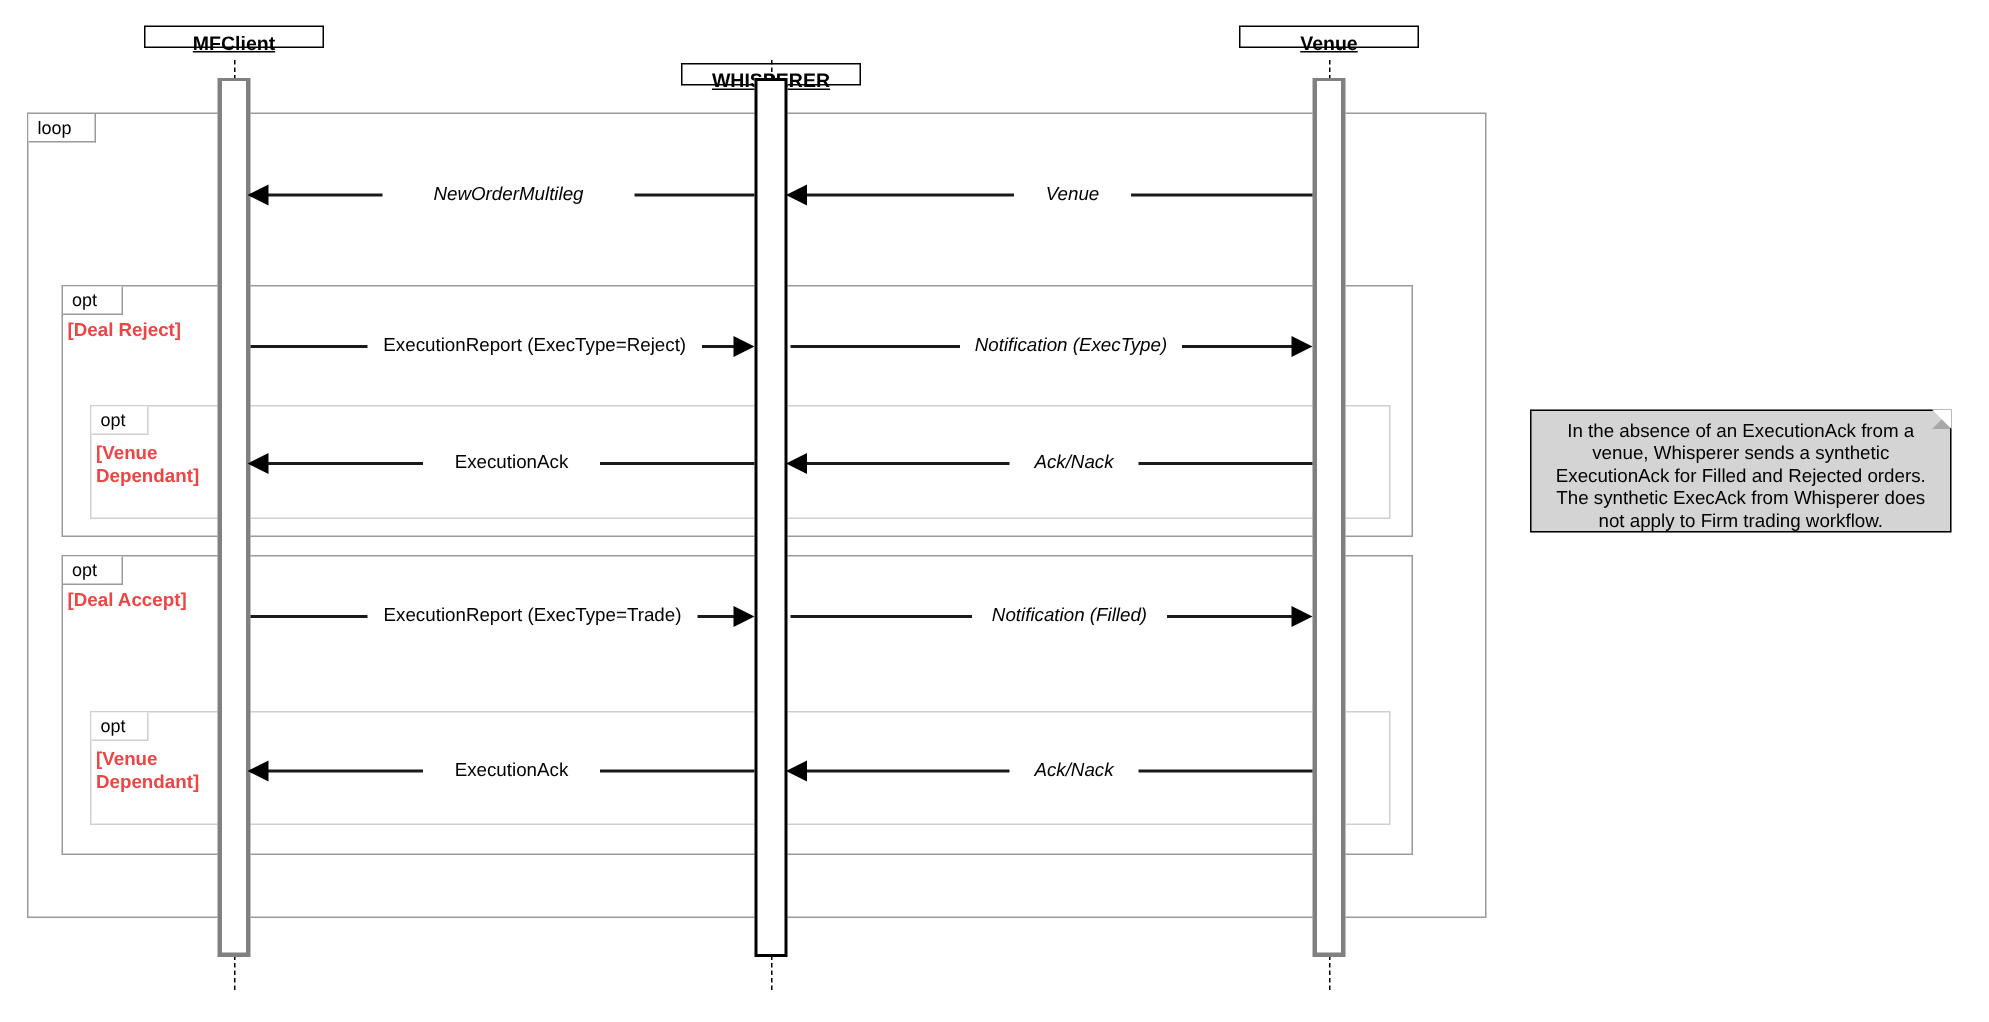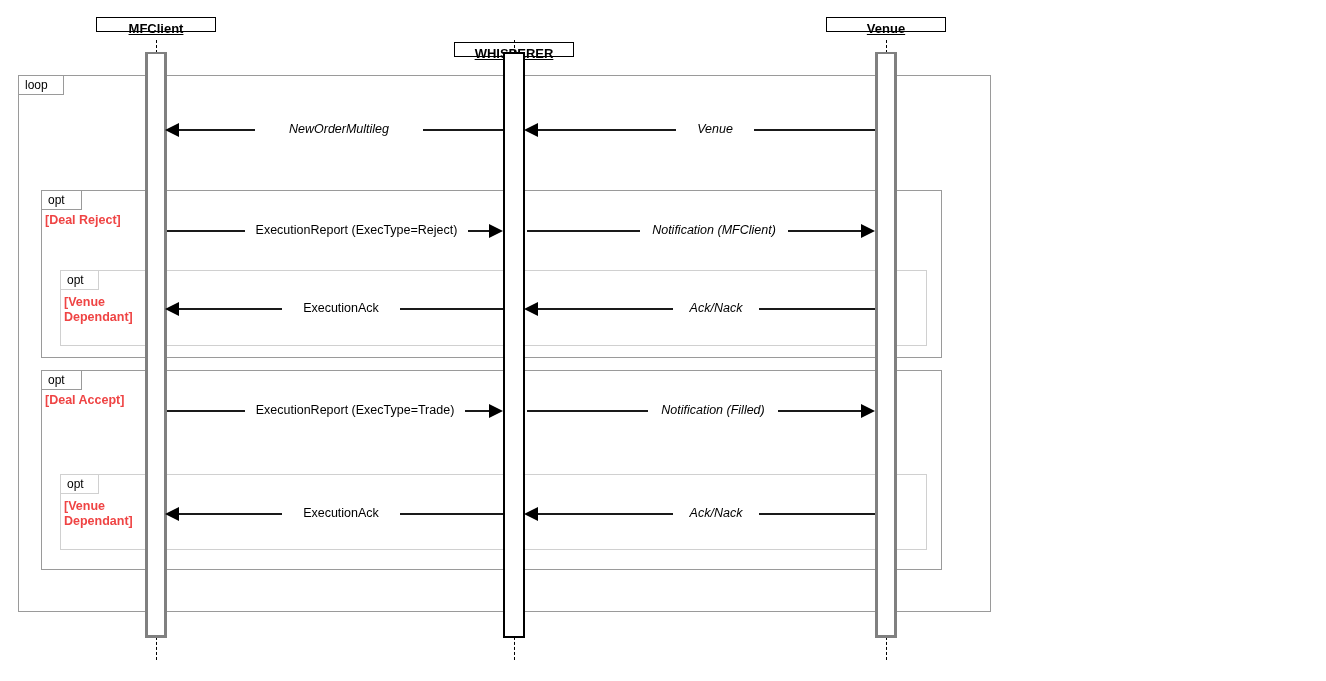--- a/index.html
+++ b/index.html
@@ -212,21 +212,21 @@
   <div class="msg" style="left:527px; top:129px; width:348px;"></div>
   <div class="arrowhead left" style="left:524px; top:123px;"></div>
   <div class="msg-label ital" style="left:676px; top:122px; width:70px;">Venue</div>
 
   <div class="msg" style="left:167px; top:230px; width:324px;"></div>
   <div class="arrowhead right" style="left:489px; top:224px;"></div>
   <div class="msg-label" style="left:245px; top:223px; width:215px;">ExecutionReport (ExecType=Reject)</div>
 
   <div class="msg" style="left:527px; top:230px; width:336px;"></div>
   <div class="arrowhead right" style="left:861px; top:224px;"></div>
-  <div class="msg-label ital" style="left:640px; top:223px; width:140px;">Notification (MFClient)</div>
+  <div class="msg-label ital" style="left:640px; top:223px; width:140px;">Notification (ExecType)</div>
 
   <div class="msg" style="left:167px; top:308px; width:336px;"></div>
   <div class="arrowhead left" style="left:165px; top:302px;"></div>
   <div class="msg-label" style="left:282px; top:301px; width:110px;">ExecutionAck</div>
 
   <div class="msg" style="left:527px; top:308px; width:348px;"></div>
   <div class="arrowhead left" style="left:524px; top:302px;"></div>
   <div class="msg-label ital" style="left:673px; top:301px; width:78px;">Ack/Nack</div>
 
   <div class="msg" style="left:167px; top:410px; width:324px;"></div>
@@ -238,14 +238,19 @@
   <div class="msg-label ital" style="left:648px; top:403px; width:122px;">Notification (Filled)</div>
 
   <div class="msg" style="left:167px; top:513px; width:336px;"></div>
   <div class="arrowhead left" style="left:165px; top:507px;"></div>
   <div class="msg-label" style="left:282px; top:506px; width:110px;">ExecutionAck</div>
 
   <div class="msg" style="left:527px; top:513px; width:348px;"></div>
   <div class="arrowhead left" style="left:524px; top:507px;"></div>
   <div class="msg-label ital" style="left:673px; top:506px; width:78px;">Ack/Nack</div>
 
+  <div class="note" style="left:1020px; top:273px; width:281px; height:82px;">
+    <div class="note-fold-tri"></div>
+    <div class="note-fold"></div>
+    <span>In the absence of an ExecutionAck from a venue, Whisperer sends a synthetic ExecutionAck for Filled and Rejected orders. The synthetic ExecAck from Whisperer does not apply to Firm trading workflow.</span>
+  </div>
 
 </div>
 
 </body></html>

